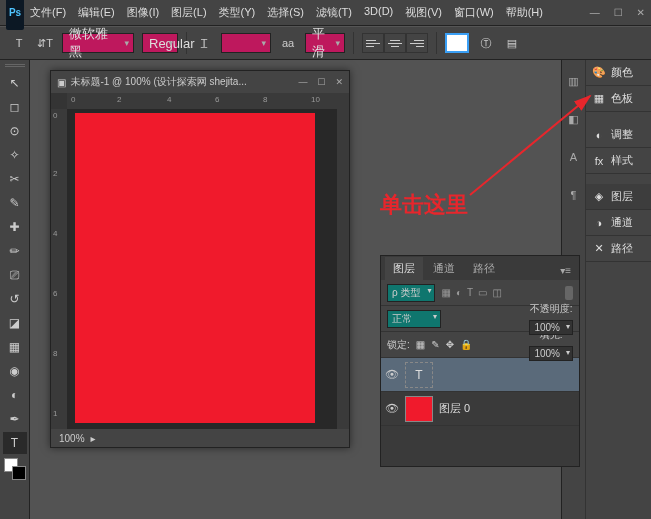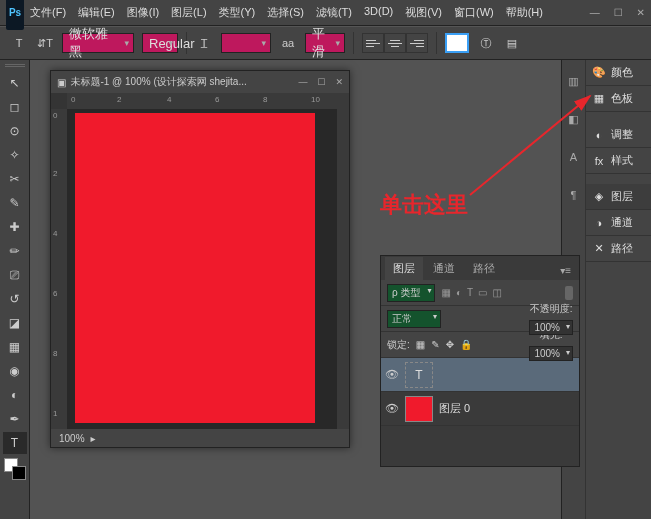--- a/index.html
+++ b/index.html
@@ -56,21 +56,21 @@
   .panel-tab { height:26px; display:flex; align-items:center; gap:5px; padding:0 6px; border-bottom:1px solid #333; font-size:11px; color:#ddd;}
   .panel-tab.active{background:#3d3d3d;}
   .pt-icon{width:14px;height:14px;display:flex;align-items:center;justify-content:center;font-size:11px;}
   
   .layers-panel { position:absolute; left:350px; top:195px; width:200px; background:#444; border:1px solid #222;}
   .lp-tabs { height:24px; background:#3a3a3a; display:flex; align-items:flex-end; padding:0 4px; gap:2px;}
   .lp-tab{padding:4px 8px;font-size:11px;color:#aaa;}
   .lp-tab.active{background:#444;color:#ddd;}
   .lp-menu{margin-left:auto;padding:4px;color:#aaa;font-size:10px;}
   .lp-row { height:26px; display:flex; align-items:center; padding:0 6px; gap:6px; border-bottom:1px solid #333;}
-  .lp-kind{background:#14532d;border:1px solid #222;padding:1px 14px 1px 4px;font-size:10px;position:relative;}
+  .lp-kind{background:#0f766e;border:1px solid #222;padding:1px 14px 1px 4px;font-size:10px;position:relative;}
   .lp-kind::after{content:"▾";position:absolute;right:3px;font-size:8px;}
   .lp-filter-icons{display:flex;gap:5px;color:#999;font-size:10px;}
   .lp-toggle{margin-left:auto;width:8px;height:14px;background:#666;border-radius:2px;}
   .lp-opacity{display:flex;align-items:center;gap:4px;font-size:10px;color:#ccc;flex-direction:column;}
   .lp-val{background:#333;border:1px solid #222;padding:1px 12px 1px 4px;position:relative;}
   .lp-val::after{content:"▾";position:absolute;right:2px;font-size:8px;}
   .lp-lock{display:flex;align-items:center;gap:6px;font-size:10px;color:#ccc;}
   .lp-layers{background:#3a3a3a;}
   .lp-layer{height:34px;display:flex;align-items:center;padding:0 4px;gap:6px;border-bottom:1px solid #333;}
   .lp-layer.sel{background:#5a6a7a;}

